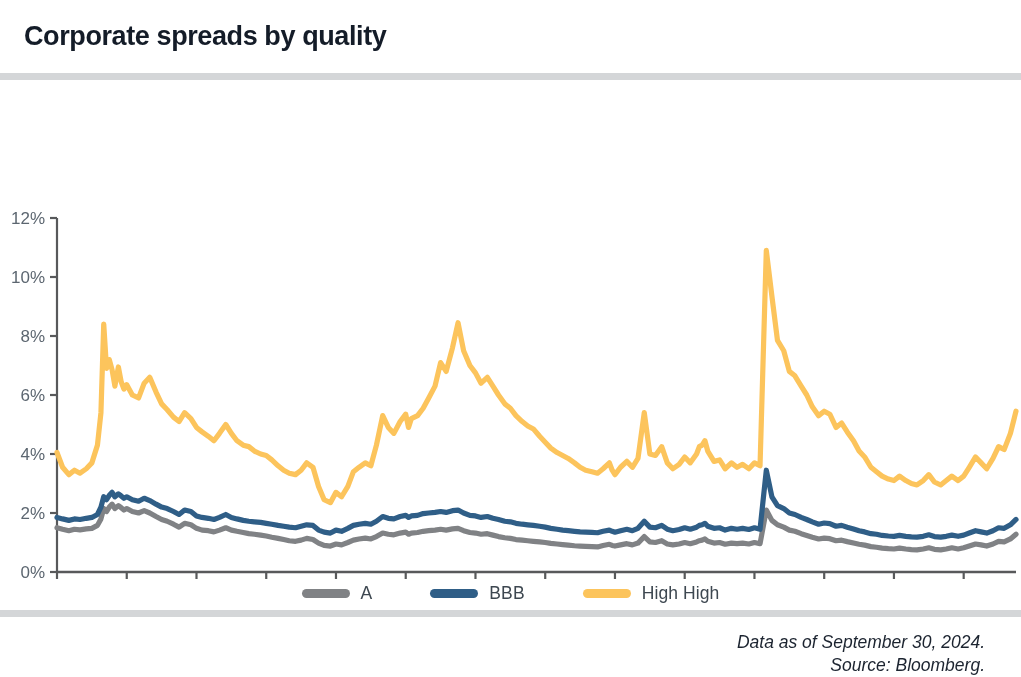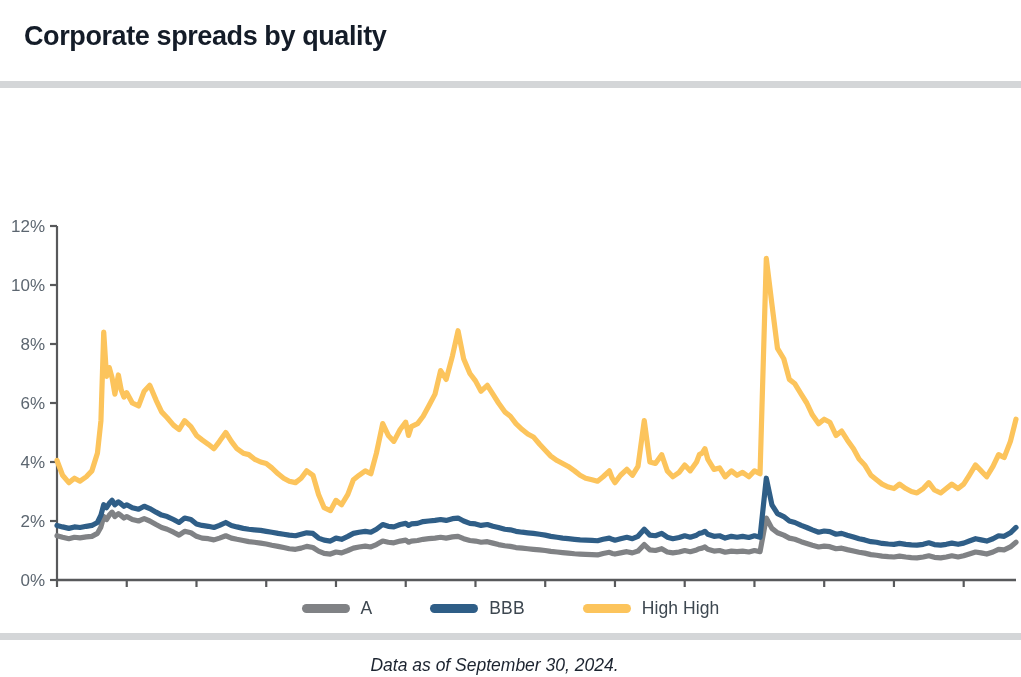--- a/index.html
+++ b/index.html
@@ -76,21 +76,21 @@
   }
   .legend-label {
     font-size: 17.5px;
     color: #3d4750;
     font-family: "Liberation Sans", sans-serif;
     letter-spacing: 0.1px;
   }
   .footer {
     flex: 1;
     padding: 14px 36px 0 4px;
-    text-align: center;
+    text-align: right;
   }
   .footer-line {
     font-style: italic;
     font-size: 17.5px;
     color: #1c2430;
     line-height: 1.32;
     font-family: "Liberation Sans", sans-serif;
   }
   text.axis-label {
     font-family: "Liberation Sans", sans-serif;
@@ -179,15 +179,16 @@
     <div class="legend-item">
       <span class="legend-swatch" style="background:#FCC45C"></span>
       <span class="legend-label">High High</span>
     </div>
   </div>
 
   <div class="rule bottom"></div>
 
   <div class="footer">
     <div class="footer-line">Data as of September 30, 2024.</div>
+    <div class="footer-line">Source: Bloomberg.</div>
   </div>
 
 </div>
 
 </body></html>

